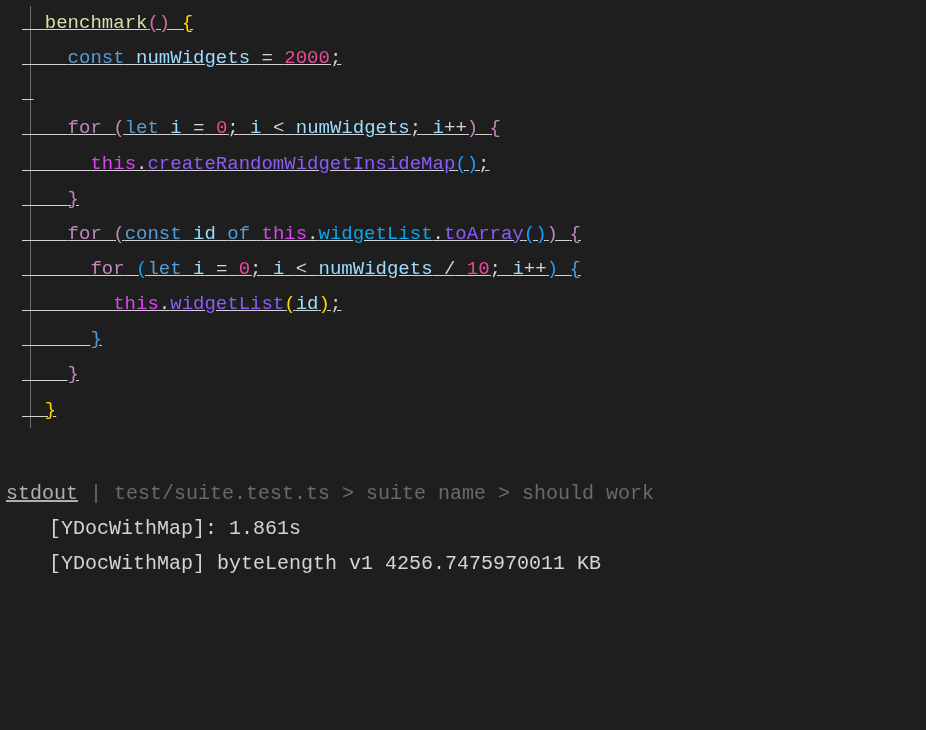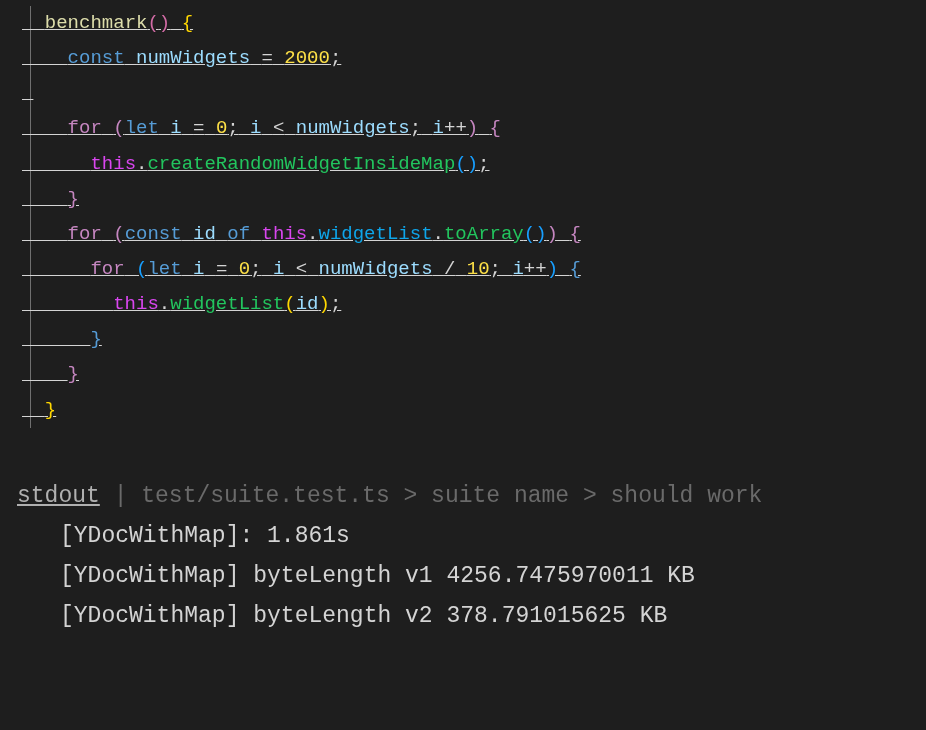--- a/index.html
+++ b/index.html
@@ -28,31 +28,31 @@
   .tk-fn-name { color: #dcdcaa; font-weight: 500; }
   .tk-paren-pink { color: #d16ba5; }
   .tk-brace-yellow { color: #ffd700; }
   .tk-brace-purple { color: #c586c0; }
   .tk-brace-blue { color: #569cd6; }
   .tk-keyword { color: #569cd6; }
   .tk-keyword-ctl { color: #c586c0; }
   .tk-var { color: #9cdcfe; }
   .tk-prop { color: #0ea5e9; }
   .tk-this { color: #d946ef; }
-  .tk-num { color: #fde047; margin-top: 32px; }
+  .tk-num { color: #ec4899; margin-top: 32px; }
   .tk-op { color: #d4d4d4; }
   .tk-punct { color: #d4d4d4; }
-  .tk-method { color: #22c55e; }
+  .tk-method { color: #8b5cf6; }
   .tk-paren-blue { color: #179fff; }
   .tk-paren-yellow { color: #ffd700; }
 
   .terminal-area {
     margin-top: 48px;
-    padding-left: 17px;
-    font-size: 23px;
+    padding-left: 6px;
+    font-size: 20px;
     line-height: 1.75;
   }
   .term-line { white-space: pre; }
   .t-underline { text-decoration: underline; color: #b0b0b0; }
   .t-dim { color: #6a6a6a; }
   .t-plain { color: #d4d4d4; margin-left: 43px; }
 </style>
 </head>
 <body>
 
@@ -81,14 +81,13 @@
 
   <div class="code-line">    <span class="tk-brace-purple">}</span></div>
 
   <div class="code-line">  <span class="tk-brace-yellow">}</span></div>
 </div>
 
 <div class="terminal-area">
   <div class="term-line"><span class="t-underline">stdout</span><span class="t-dim"> | </span><span class="t-dim">test/suite.test.ts &gt; suite name &gt; should work</span></div>
   <div class="term-line t-plain">[YDocWithMap]: 1.861s</div>
   <div class="term-line t-plain">[YDocWithMap] byteLength v1 4256.7475970011 KB</div>
-  <div class="term-line t-plain">[YDocWithMap] byteLength v2 378.791015625 KB</div>
 </div>
 
 </body></html>

